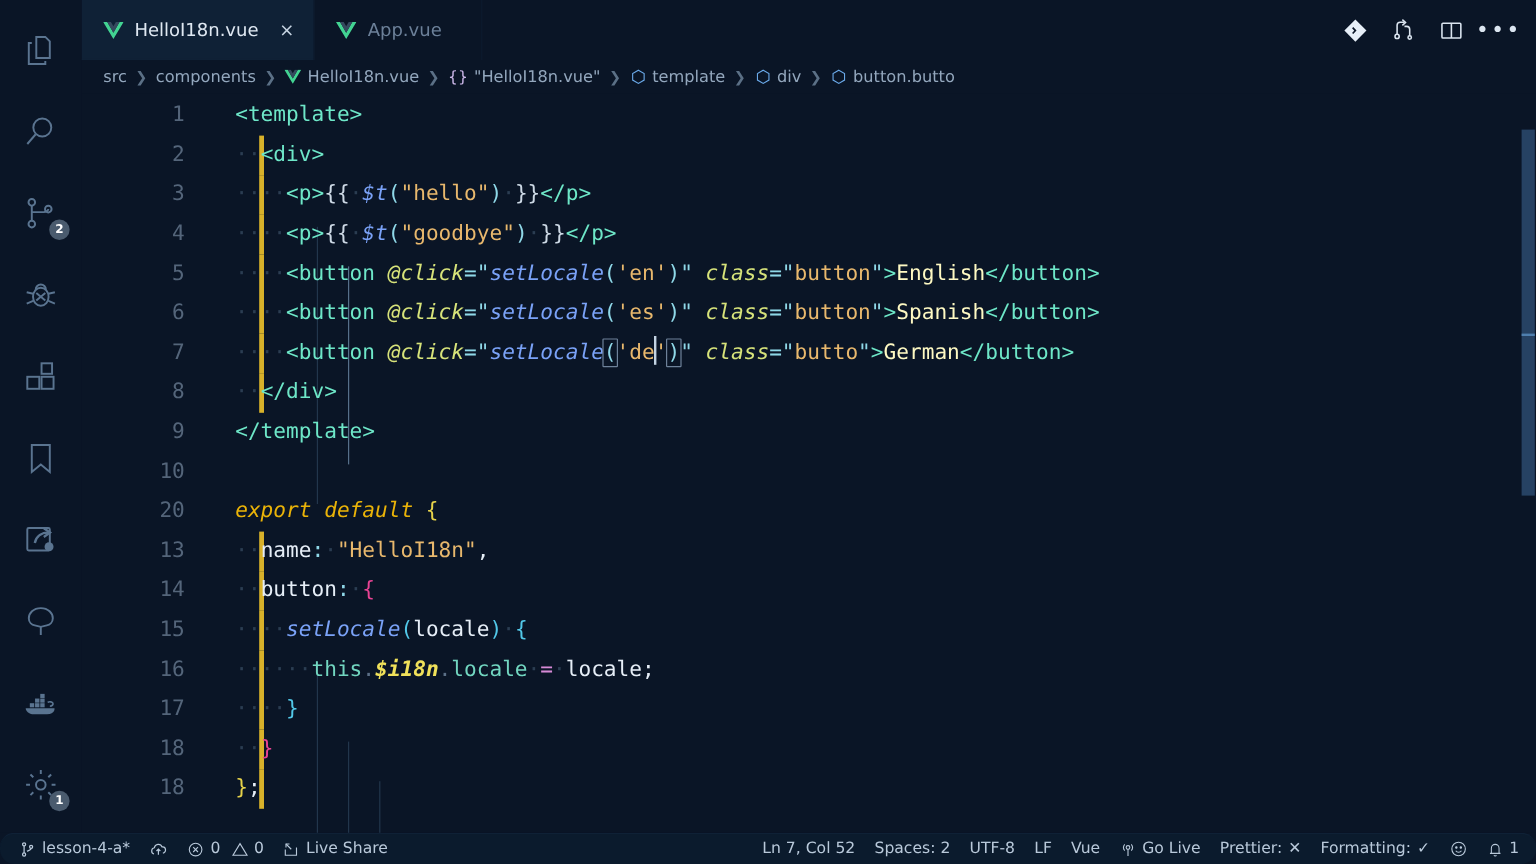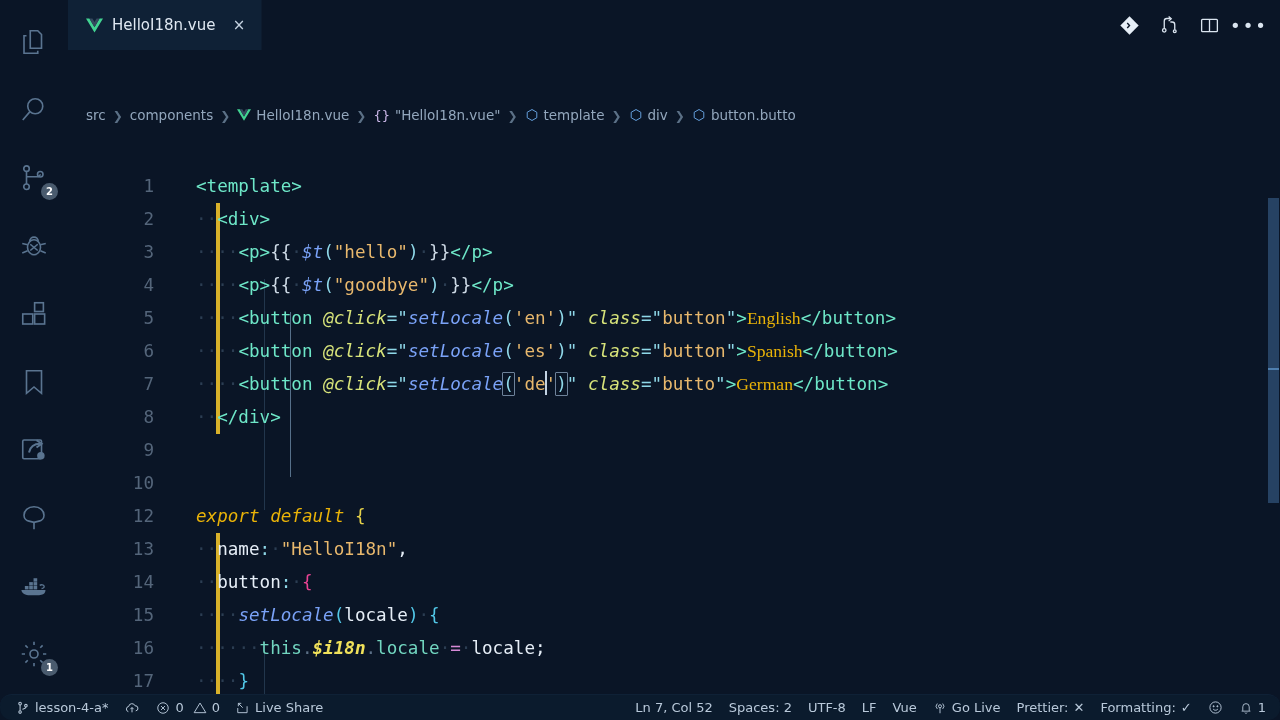--- a/index.html
+++ b/index.html
@@ -41,21 +41,21 @@
     background: #4a5b6e;
     color: #ffffff;
     font-size: 10px;
     font-family: "DejaVu Sans", "Liberation Sans", sans-serif;
     display: flex; align-items: center; justify-content: center;
     padding: 0 4px;
     font-weight: 600;
   }
 
   
-  .main { flex: 1; display: flex; flex-direction: column; min-width: 0; gap: 45px; }
+  .main { flex: 1; display: flex; flex-direction: column; min-width: 0; }
 
   
   .tabbar {
     height: 50px; display: flex; align-items: stretch;
     background: #0a1526;
     position: relative;
   }
   .tab {
     display: flex; align-items: center;
     gap: 9px;
@@ -87,21 +87,21 @@
     display: flex; align-items: center;
     gap: 14px;
     padding-right: 18px;
     color: #cfdbe8;
   }
   .tb-btn { width: 26px; height: 26px; display: flex; align-items: center; justify-content: center; }
 
   
   .breadcrumbs {
     height: 28px;
-    display: flex; align-items: flex-end;
+    display: flex; align-items: center;
     gap: 0px;
     padding-left: 18px;
     font-size: 13.5px;
     color: #93a7bd;
     background: #0a1526;
     white-space: nowrap;
   }
   .crumb { display: flex; align-items: center; gap: 5px; }
   .crumb-sep { margin: 0 7px; color: #5b7086; font-size: 12px; }
   .crumb-ico { display: flex; align-items: center; }
@@ -141,21 +141,21 @@
   .t-fn      { color: #7aa2f7; font-style: italic; }
   .t-mus     { color: #cdd9e5; }
   .t-kw      { color: #eab308; font-style: italic; }
   .t-brace-y { color: #e6d24a; }
   .t-brace-p { color: #e84393; }
   .t-brace-b { color: #52c8e8; }
   .t-prop    { color: #e6eef7; }
   .t-this    { color: #72d6c0; }
   .t-i18n    { color: #f0e15a; font-style: italic; font-weight: bold; }
   .t-op      { color: #d68ad6; }
-  .t-text    { color: #eab308; font-family: Liberation Serif, serif; }
+  .t-text    { color: #fef9c3; }
   .t-dot     { color: #5c7087; }
   .ws        { color: #2b3d52; }
 
   .bracket-box {
     border: 1px solid #6e829a;
     border-radius: 1px;
     padding: 1px 0px;
     margin: 0 -1px;
   }
   .cursor {
@@ -322,20 +322,29 @@
           <span class="vue-ico">
             <svg width="17" height="15" viewBox="0 0 24 20">
               <path d="M0 0h4.8L12 12.4 19.2 0H24L12 20z" fill="#42d392"></path>
               <path d="M4.8 0h4.3L12 4.9 14.9 0h4.3L12 12.4z" fill="#35495e"></path>
             </svg>
           </span>
           <span class="tab-label">HelloI18n.vue</span>
           <span class="tab-close">×</span>
         </div>
 
+        <div class="tab">
+          <span class="vue-ico">
+            <svg width="17" height="15" viewBox="0 0 24 20">
+              <path d="M0 0h4.8L12 12.4 19.2 0H24L12 20z" fill="#42d392"></path>
+              <path d="M4.8 0h4.3L12 4.9 14.9 0h4.3L12 12.4z" fill="#35495e"></path>
+            </svg>
+          </span>
+          <span class="tab-label">App.vue</span>
+        </div>
 
         <div class="tabbar-actions">
           <span class="tb-btn">
             <svg width="21" height="21" viewBox="0 0 24 24">
               <path d="M12 1.5L22.5 12 12 22.5 1.5 12z" fill="#e6eef7"></path>
               <path d="M9.4 9.2l2.6 2.8-2.6 2.8" fill="none" stroke="#0a1526" stroke-width="1.6"></path>
             </svg>
           </span>
           <span class="tb-btn">
             <svg width="21" height="21" viewBox="0 0 24 24" fill="none" stroke="#dbe5f0" stroke-width="1.5">
@@ -459,30 +468,31 @@
           </div>
 
           <div class="line">
             <span class="gutter-mark"></span>
             <span class="lineno">8</span>
             <span class="linetext"><span class="ws">·</span><span class="ws">·</span><span class="t-tag">&lt;/div&gt;</span></span>
           </div>
 
           <div class="line">
             <span class="lineno">9</span>
+            <span class="linetext"><span class="t-tag">&lt;/template&gt;</span></span>
           </div>
 
           <div class="line">
             <span class="lineno">10</span>
             <span class="linetext"></span>
           </div>
 
 
           <div class="line">
-            <span class="lineno">12</span>
+            <span class="lineno">20</span>
             <span class="linetext"><span class="t-kw">export default</span> <span class="t-brace-y">{</span></span>
           </div>
 
           <div class="line">
             <span class="gutter-mark"></span>
             <span class="lineno">13</span>
             <span class="linetext"><span class="ws">·</span><span class="ws">·</span><span class="t-prop">name</span><span class="t-punc">:</span><span class="ws">·</span><span class="t-str">"HelloI18n"</span><span class="t-prop">,</span></span>
           </div>
 
           <div class="line">

